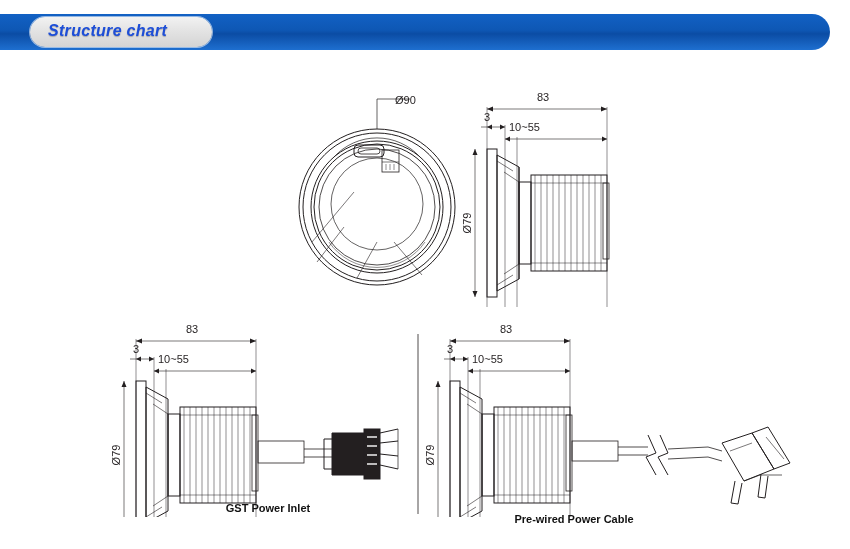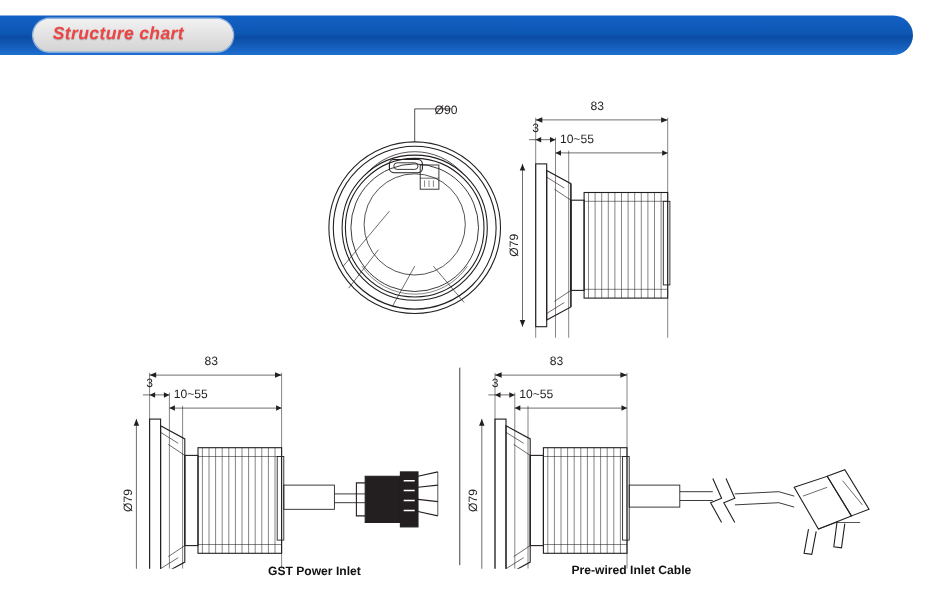--- a/index.html
+++ b/index.html
@@ -43,21 +43,21 @@
     box-shadow: 0 0 0 1px rgba(255,255,255,0.55);
   }
   #header-title {
     position: absolute;
     left: 48px;
     top: 22px;
     width: 170px;
     font-size: 16px;
     font-weight: bold;
     font-style: italic;
-    color: #ef4444;
+    color: #1d4ed8;
     letter-spacing: 0.3px;
     text-shadow: 0 1px 1px rgba(0,0,0,0.25);
     white-space: nowrap;
   }
 
   
   #drawing-area {
     position: absolute;
     left: 0;
     top: 62px;
@@ -72,23 +72,23 @@
   }
   .cap-label {
     position: absolute;
     font-size: 11px;
     color: #111111;
     font-weight: bold;
     white-space: nowrap;
   }
   #caption-left {
     left: 176px;
-    top: 452px;
+    top: 440px;
     width: 120px;
-    text-align: right;
+    text-align: center;
   }
   #caption-right {
     left: 452px;
     top: 451px;
     width: 180px;
     text-align: center;
   }
 </style>
 </head>
 <body>
@@ -355,14 +355,14 @@
       <path d="M 16 64 l -2.5 6 h5 z" fill="#231f20" stroke="none"></path>
       <path d="M 16 212 l -2.5 -6 h5 z" fill="#231f20" stroke="none"></path>
     </g>
     <text x="84" y="8" font-family="Liberation Sans, sans-serif" font-size="11" fill="#231f20" text-anchor="middle" dominant-baseline="hanging">83</text>
     <text x="28" y="28" font-family="Liberation Sans, sans-serif" font-size="11" fill="#231f20" text-anchor="middle" dominant-baseline="hanging">3</text>
     <text x="50" y="38" font-family="Liberation Sans, sans-serif" font-size="11" fill="#231f20" dominant-baseline="hanging">10~55</text>
     <text x="12" y="138" font-family="Liberation Sans, sans-serif" font-size="11" fill="#231f20" text-anchor="middle" transform="rotate(-90 12 138)">Ø79</text>
   </svg>
 
   <div class="cap-label" id="caption-left">GST Power Inlet</div>
-  <div class="cap-label" id="caption-right">Pre-wired Inlet Cable</div>
+  <div class="cap-label" id="caption-right">Pre-wired Power Cable</div>
 </div>
 
 </body></html>

